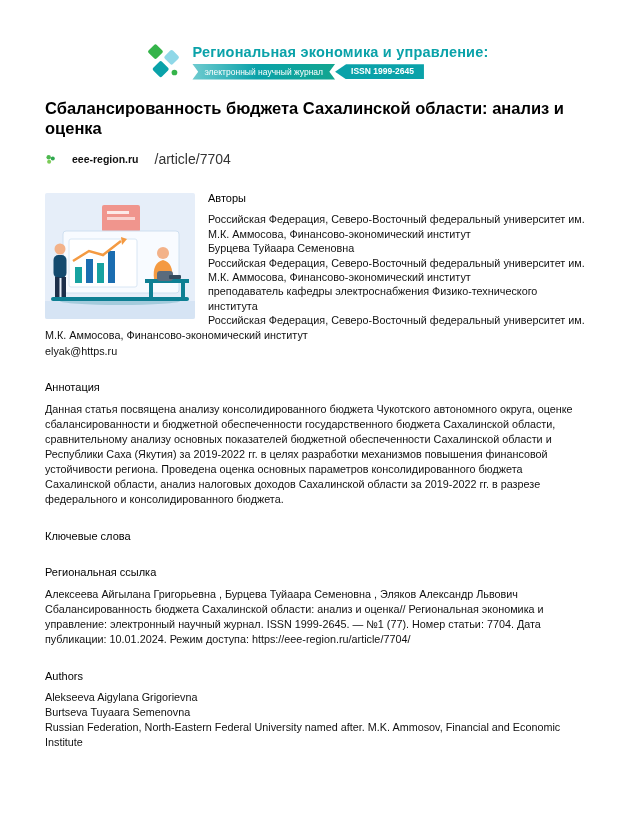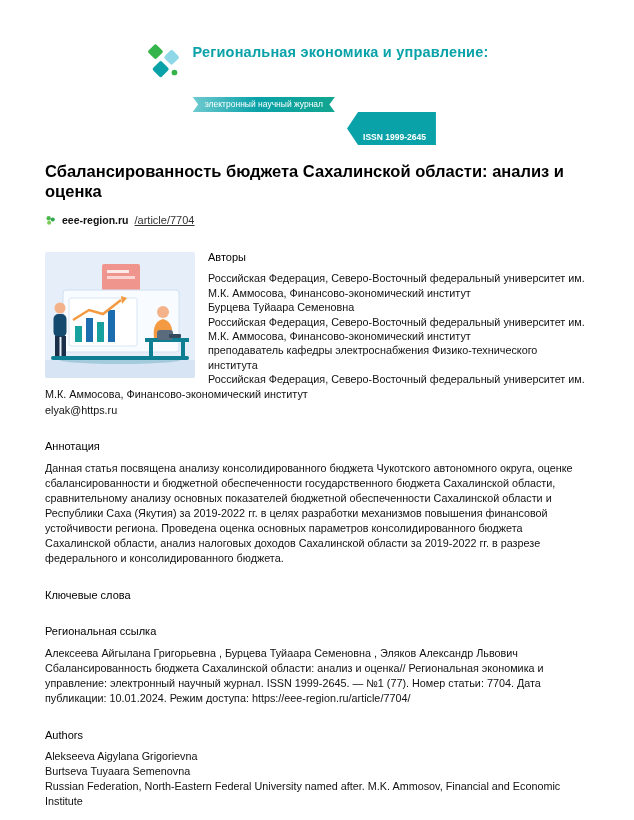--- a/index.html
+++ b/index.html
@@ -8,39 +8,38 @@
     width:634px; height:820px; overflow:hidden;
     font-family:"Liberation Sans", sans-serif; color:#111;
   }
   .page { width:634px; height:668px; padding:0 45px; position:relative; background:#fff; }
 
   
   .masthead { display:flex; justify-content:center; padding-top:44px; }
   .logo-row { display:flex; align-items:flex-start; gap:9px; }
   .logo-cubes { width:38px; height:38px; flex:0 0 auto; }
   .jtitle { color:#0aa2a9; font-weight:bold; font-size:14.5px; letter-spacing:.2px; }
-  .logo-line2 { display:flex; align-items:center; gap:12px; margin-top:4px; }
+  .logo-line2 { display:flex; align-items:center; margin-top:4px; }
   .ribbon {
     display:inline-block; color:#fff; font-size:8.5px; padding:2.5px 12px 3px 12px;
     background:linear-gradient(90deg,#6fcbd0 0%, #0aa2a9 45%, #12a58f 100%);
     clip-path:polygon(0 0,100% 0,96% 50%,100% 100%,0 100%,4% 50%);
   }
   .issn-badge {
     display:inline-block; color:#fff; font-size:8.5px; font-weight:bold;
-    background:#0aa2a9; padding:20px 10px 3px 16px;
+    background:#0aa2a9; padding:2px 10px 3px 16px;
     clip-path:polygon(11px 0,100% 0,100% 100%,11px 100%,0 50%);
-    margin-top:48px;
   }
 
   
   h1.article-title { margin-top:16px; font-size:16.5px; line-height:20px; font-weight:bold; color:#000; }
-  .source-link { margin-top:13px; display:flex; align-items:center; gap:6px; cursor:pointer; }
+  .source-link { margin-top:13px; display:flex; align-items:center; gap:16px; cursor:pointer; }
   .source-link svg { width:11px; height:11px; }
   .source-link .domain { font-size:10.5px; font-weight:bold; color:#111; }
-  .source-link .path { font-size:11px; color:#333;text-decoration:underline; }
+  .source-link .path { font-size:14px; color:#333; }
 
   
   .article-body { margin-top:24px; font-size:10.8px; line-height:14.4px; }
   figure.featured { float:left; width:150px; height:126px; margin:2px 13px 6px 0; }
   figure.featured svg { width:150px; height:126px; display:block; border-radius:2px; }
   h3.sec { font-size:11px; font-weight:normal; margin-bottom:7px; color:#000; }
   .sec-gap { margin-top:22px; }
   .line { line-height:14.4px; }
   .para { line-height:15px; }
   .abstract-head { clear:none; }

